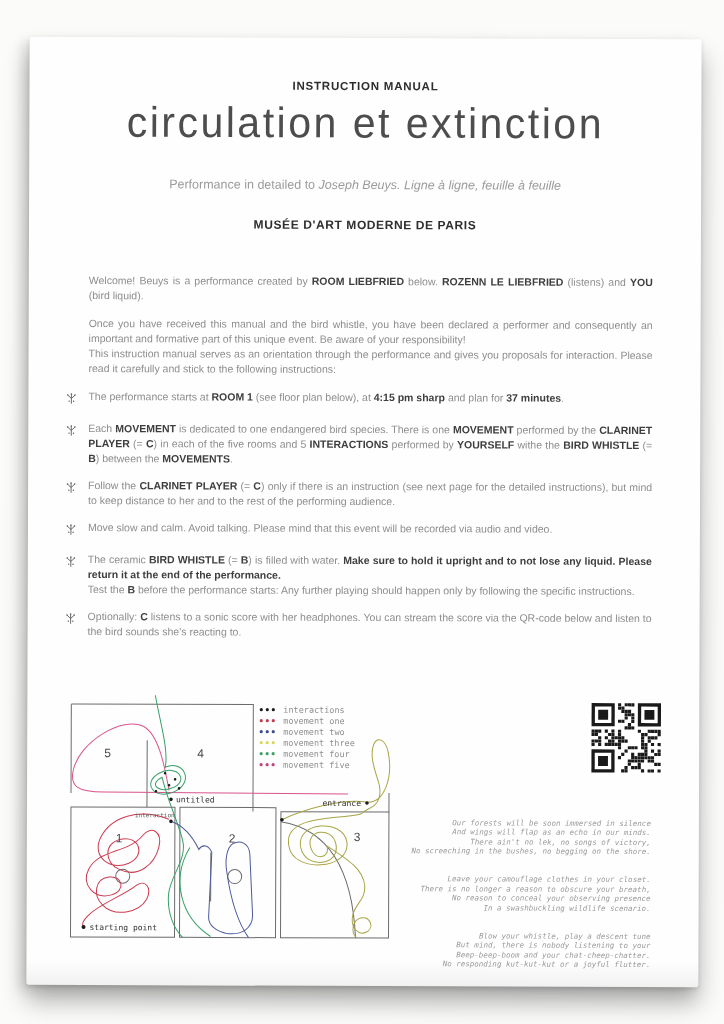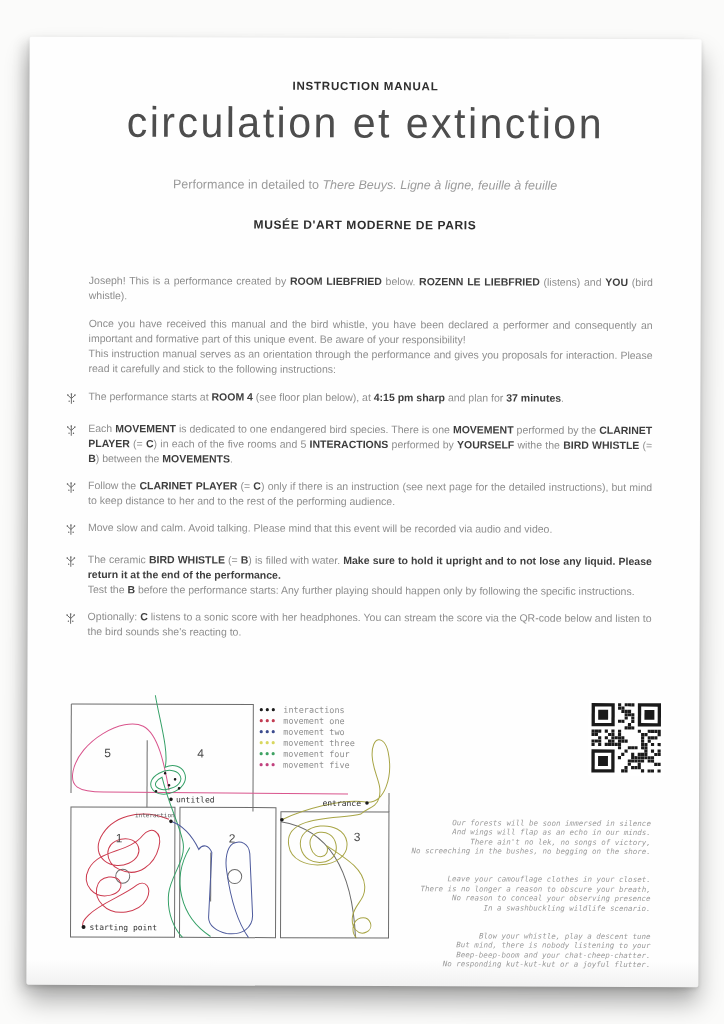--- a/index.html
+++ b/index.html
@@ -41,25 +41,25 @@
   svg .maplabel-sm{fill:#5a5a5a;font-size:6px;}
   svg .legendlabel{fill:#8f8f8f;font-size:8.5px;}
 </style>
 </head>
 <body>
 
 <div class="sheet">
 
   <div class="kicker">INSTRUCTION MANUAL</div>
   <div class="title">circulation et extinction</div>
-  <div class="subtitle"><span>Performance in detailed to </span><span class="i">There Beuys. Ligne à ligne, feuille à feuille</span></div>
+  <div class="subtitle"><span>Performance in detailed to </span><span class="i">Joseph Beuys. Ligne à ligne, feuille à feuille</span></div>
   <div class="venue">MUSÉE D'ART MODERNE DE PARIS</div>
 
   <div class="intro">
-    <p class="rich"><span>Joseph! This is a performance created by </span><b>ROOM LIEBFRIED</b><span> below. </span><b>ROZENN LE LIEBFRIED</b><span> (listens) and </span><b>YOU</b><span> (bird whistle).</span></p>
+    <p class="rich"><span>Welcome! Beuys is a performance created by </span><b>ROOM LIEBFRIED</b><span> below. </span><b>ROZENN LE LIEBFRIED</b><span> (listens) and </span><b>YOU</b><span> (bird liquid).</span></p>
     <p class="rich"><span>Once you have received this manual and the bird whistle, you have been declared a performer and consequently an important and formative part of this unique event. Be aware of your responsibility!</span><br><span>This instruction manual serves as an orientation through the performance and gives you proposals for interaction. Please read it carefully and stick to the following instructions:</span></p>
   </div>
 
   <div class="bullets">
 
       <div class="bullet">
         <span class="bicon">
           <svg width="10" height="12" viewBox="0 0 10 12">
             <g stroke="#5a5a5a" stroke-width="0.9" fill="#5a5a5a">
               <line x1="5" y1="5.5" x2="1.4" y2="2.2"></line>
@@ -67,21 +67,21 @@
               <line x1="5" y1="5.5" x2="8.6" y2="2.2"></line>
               <line x1="5" y1="5.5" x2="5" y2="10.8"></line>
               <circle cx="1.4" cy="2" r="0.8" stroke="none"></circle>
               <circle cx="5" cy="1" r="0.8" stroke="none"></circle>
               <circle cx="8.6" cy="2" r="0.8" stroke="none"></circle>
               <circle cx="2.8" cy="8.2" r="0.7" stroke="none"></circle>
               <circle cx="7.2" cy="8.2" r="0.7" stroke="none"></circle>
             </g>
           </svg>
         </span>
-        <div class="bullet-text"><span>The performance starts at </span><b>ROOM 4</b><span> (see floor plan below), at </span><b>4:15 pm sharp</b><span> and plan for </span><b>37 minutes</b><span>.</span></div>
+        <div class="bullet-text"><span>The performance starts at </span><b>ROOM 1</b><span> (see floor plan below), at </span><b>4:15 pm sharp</b><span> and plan for </span><b>37 minutes</b><span>.</span></div>
       </div>
 
       <div class="bullet">
         <span class="bicon">
           <svg width="10" height="12" viewBox="0 0 10 12">
             <g stroke="#5a5a5a" stroke-width="0.9" fill="#5a5a5a">
               <line x1="5" y1="5.5" x2="1.4" y2="2.2"></line>
               <line x1="5" y1="5.5" x2="5" y2="1.2"></line>
               <line x1="5" y1="5.5" x2="8.6" y2="2.2"></line>
               <line x1="5" y1="5.5" x2="5" y2="10.8"></line>

